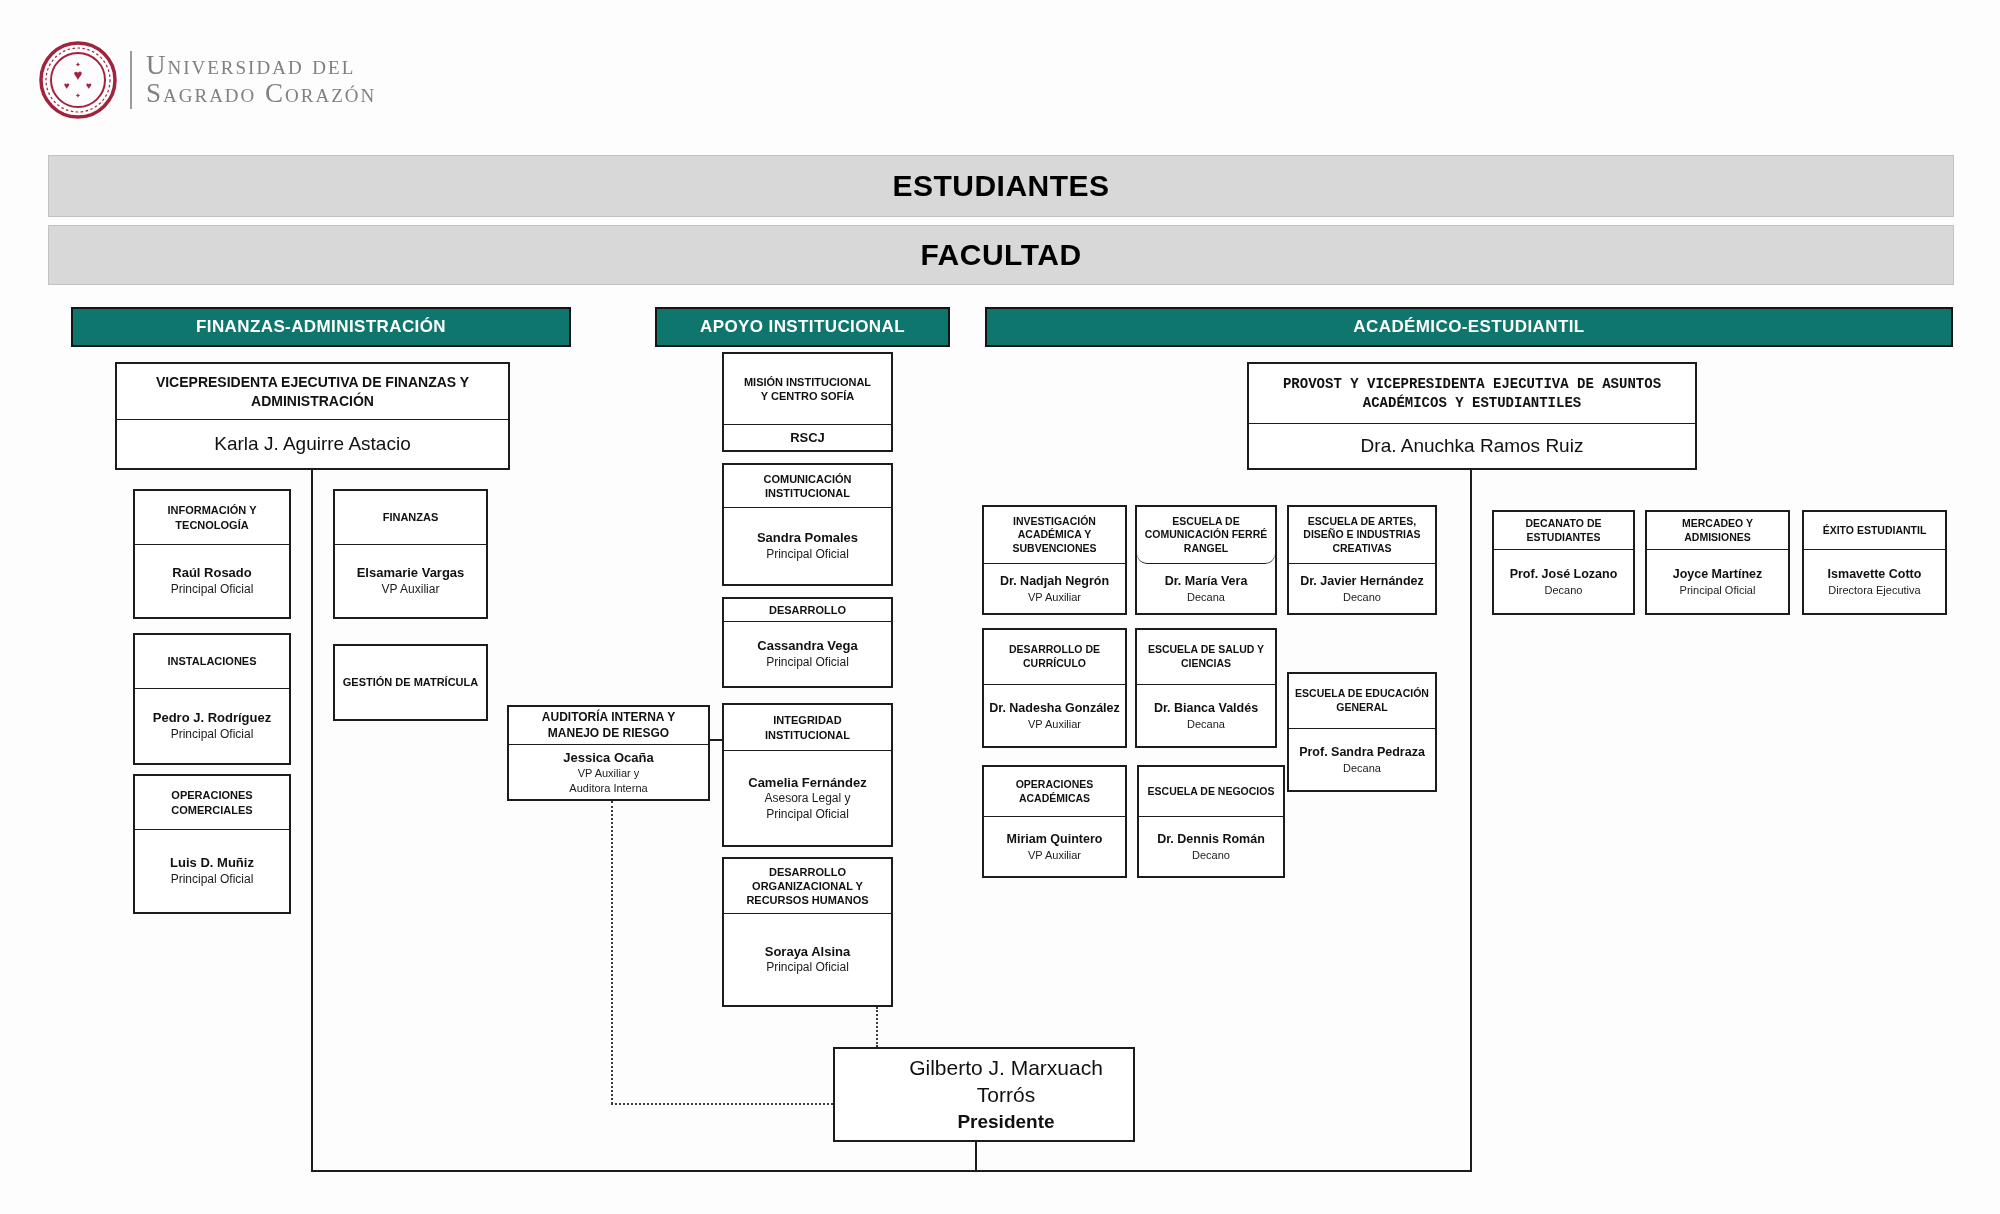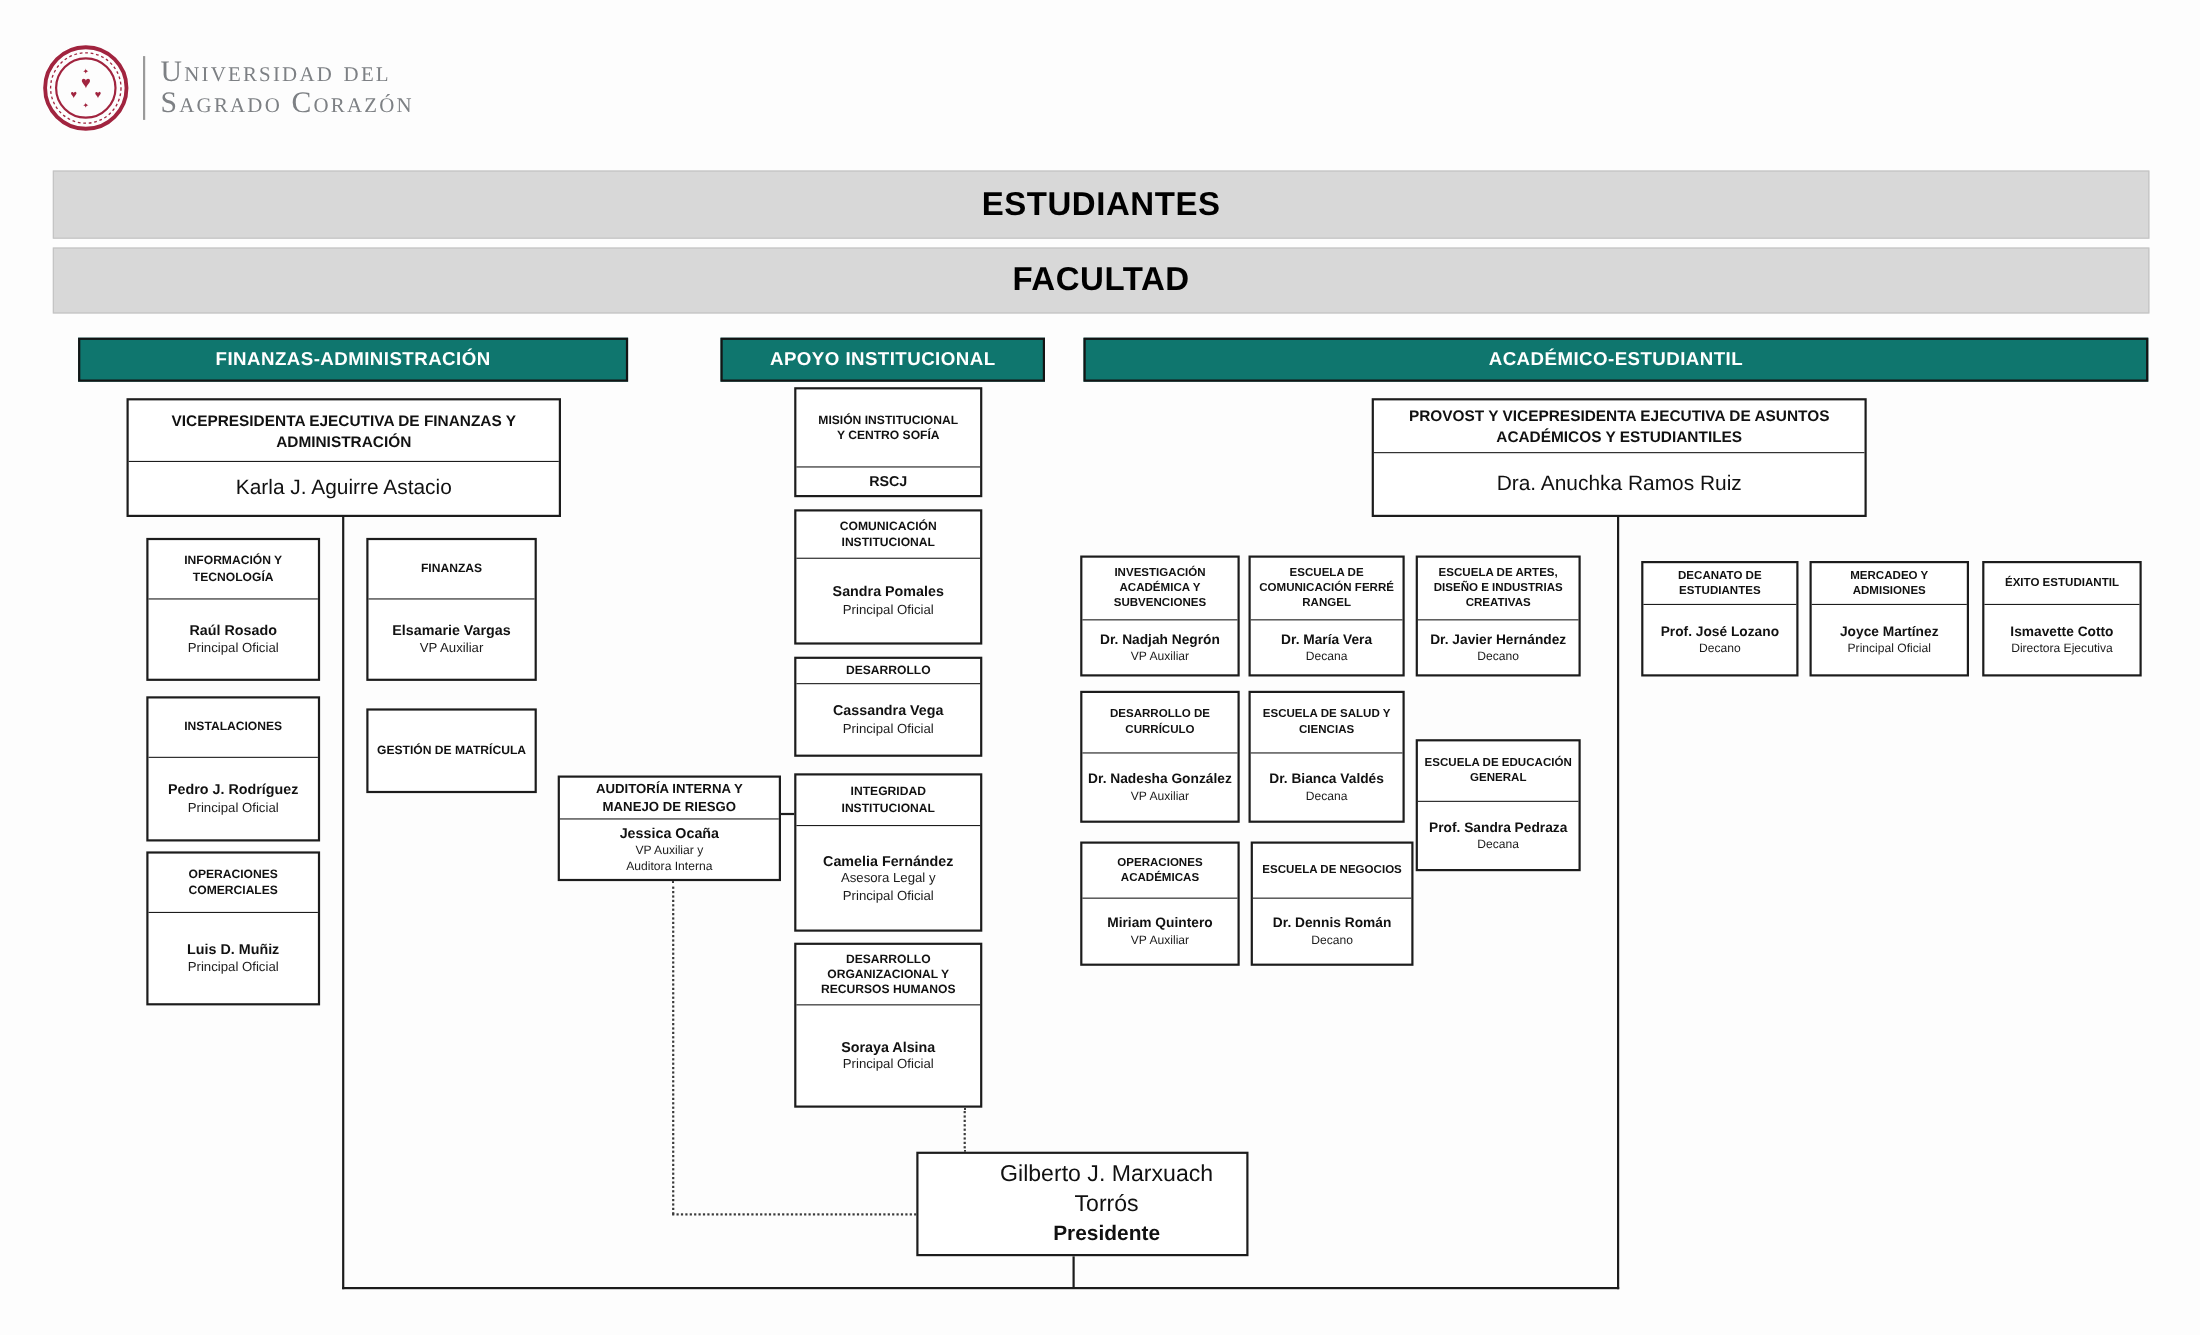--- a/index.html
+++ b/index.html
@@ -170,35 +170,35 @@
 
   <div class="obox" style="left:722px;top:857px;width:171px;height:150px;">
     <div class="hd" style="height:55px;">DESARROLLO ORGANIZACIONAL Y RECURSOS HUMANOS</div>
     <div class="bd">
       <div class="nm">Soraya Alsina</div>
       <div class="rl">Principal Oficial</div>
     </div>
   </div>
 
   <div class="obox lead" style="left:1247px;top:362px;width:450px;height:108px;">
-    <div class="hd" style="height:48px;">PROVOST Y VICEPRESIDENTA EJECUTIVA DE ASUNTOS ACADÉMICOS Y ESTUDIANTILES</div>
+    <div class="hd" style="height:60px;font-family:Liberation Mono, monospace;">PROVOST Y VICEPRESIDENTA EJECUTIVA DE ASUNTOS ACADÉMICOS Y ESTUDIANTILES</div>
     <div class="bd">
         <div class="nm">Dra. Anuchka Ramos Ruiz</div>
       </div>
   </div>
 
   <div class="obox g" style="left:982px;top:505px;width:145px;height:110px;">
     <div class="hd" style="height:57px;">INVESTIGACIÓN ACADÉMICA Y SUBVENCIONES</div>
     <div class="bd">
       <div class="nm">Dr. Nadjah Negrón</div>
       <div class="rl">VP Auxiliar</div>
     </div>
   </div>
   <div class="obox g" style="left:1135px;top:505px;width:142px;height:110px;">
-    <div class="hd" style="height:57px;">ESCUELA DE COMUNICACIÓN FERRÉ RANGEL</div>
+    <div class="hd" style="height:57px;border-radius:10px;">ESCUELA DE COMUNICACIÓN FERRÉ RANGEL</div>
     <div class="bd">
       <div class="nm">Dr. María Vera</div>
       <div class="rl">Decana</div>
     </div>
   </div>
   <div class="obox g" style="left:1287px;top:505px;width:150px;height:110px;">
     <div class="hd" style="height:57px;">ESCUELA DE ARTES, DISEÑO E INDUSTRIAS CREATIVAS</div>
     <div class="bd">
       <div class="nm">Dr. Javier Hernández</div>
       <div class="rl">Decano</div>

